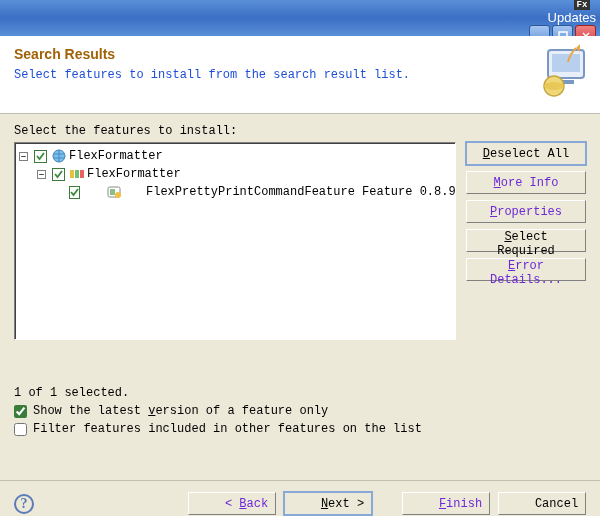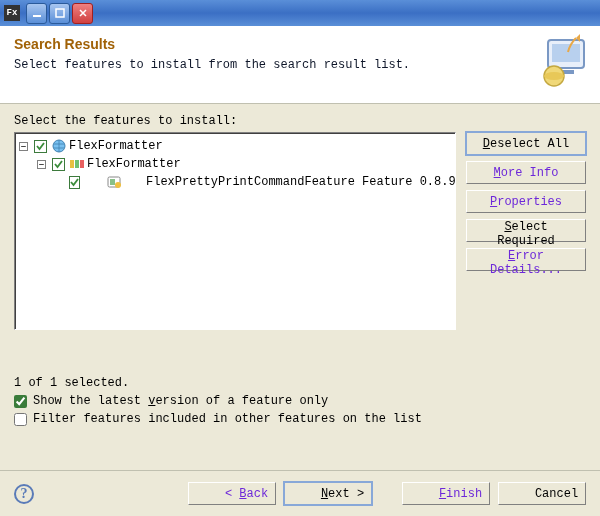--- a/index.html
+++ b/index.html
@@ -6,26 +6,27 @@
   body {
     margin: 0;
     font-family: "Courier New", monospace;
     font-size: 12px;
     background: #ece9d8;
     width: 600px;
     height: 516px;
     overflow: hidden;
   }
   .titlebar {
-    height: 26px;
+    height: 36px;
     background: linear-gradient(to bottom, #5a8fd8 0%, #3b6fc4 50%, #5a8fd8 100%);
     display: flex;
-    align-items: center;
+    align-items: flex-end;
     padding: 0 4px;
     color: #fff;
+    flex-direction: column;
   }
   .app-icon {
     width: 16px; height: 16px;
     background: #333;
     margin-right: 6px;
     display: flex; align-items: center; justify-content: center;
     font-size: 9px; font-weight: bold;
     color: #fff;
   }
   .title-text { flex: 1; font-family: sans-serif; font-size: 13px; }
@@ -54,21 +55,21 @@
     height: 78px;
   }
   .header-title {
     font-family: sans-serif;
     font-size: 14px;
     font-weight: bold;
     color: #a16207;
   }
   .header-sub {
     margin-top: 6px;
-    color: #0f172a;
+    color: #1d4ed8;
   }
   .header-icon {
     position: absolute;
     right: 10px; top: 8px;
   }
   .main {
     padding: 10px 14px 17px 14px;
   }
   .instruction { margin-bottom: 4px; }
   .tree-row {
@@ -182,20 +183,21 @@
     font-weight: bold;
   }
   .footer .btn { width: 88px; padding-left: 35px; }
   u { text-decoration: underline; }
 </style>
 </head>
 <body>
 
 <div class="titlebar">
   <div class="app-icon">Fx</div>
+  <div class="title-text">Updates</div>
   <div class="win-controls">
     <div class="win-btn">
       <svg width="10" height="10">
           <rect x="1" y="7" width="8" height="2" fill="#fff"></rect>
         </svg>
     </div>
     <div class="win-btn">
       <svg width="10" height="10">
           <rect x="1" y="1" width="8" height="8" fill="none" stroke="#fff" stroke-width="1.5"></rect>
         </svg>

